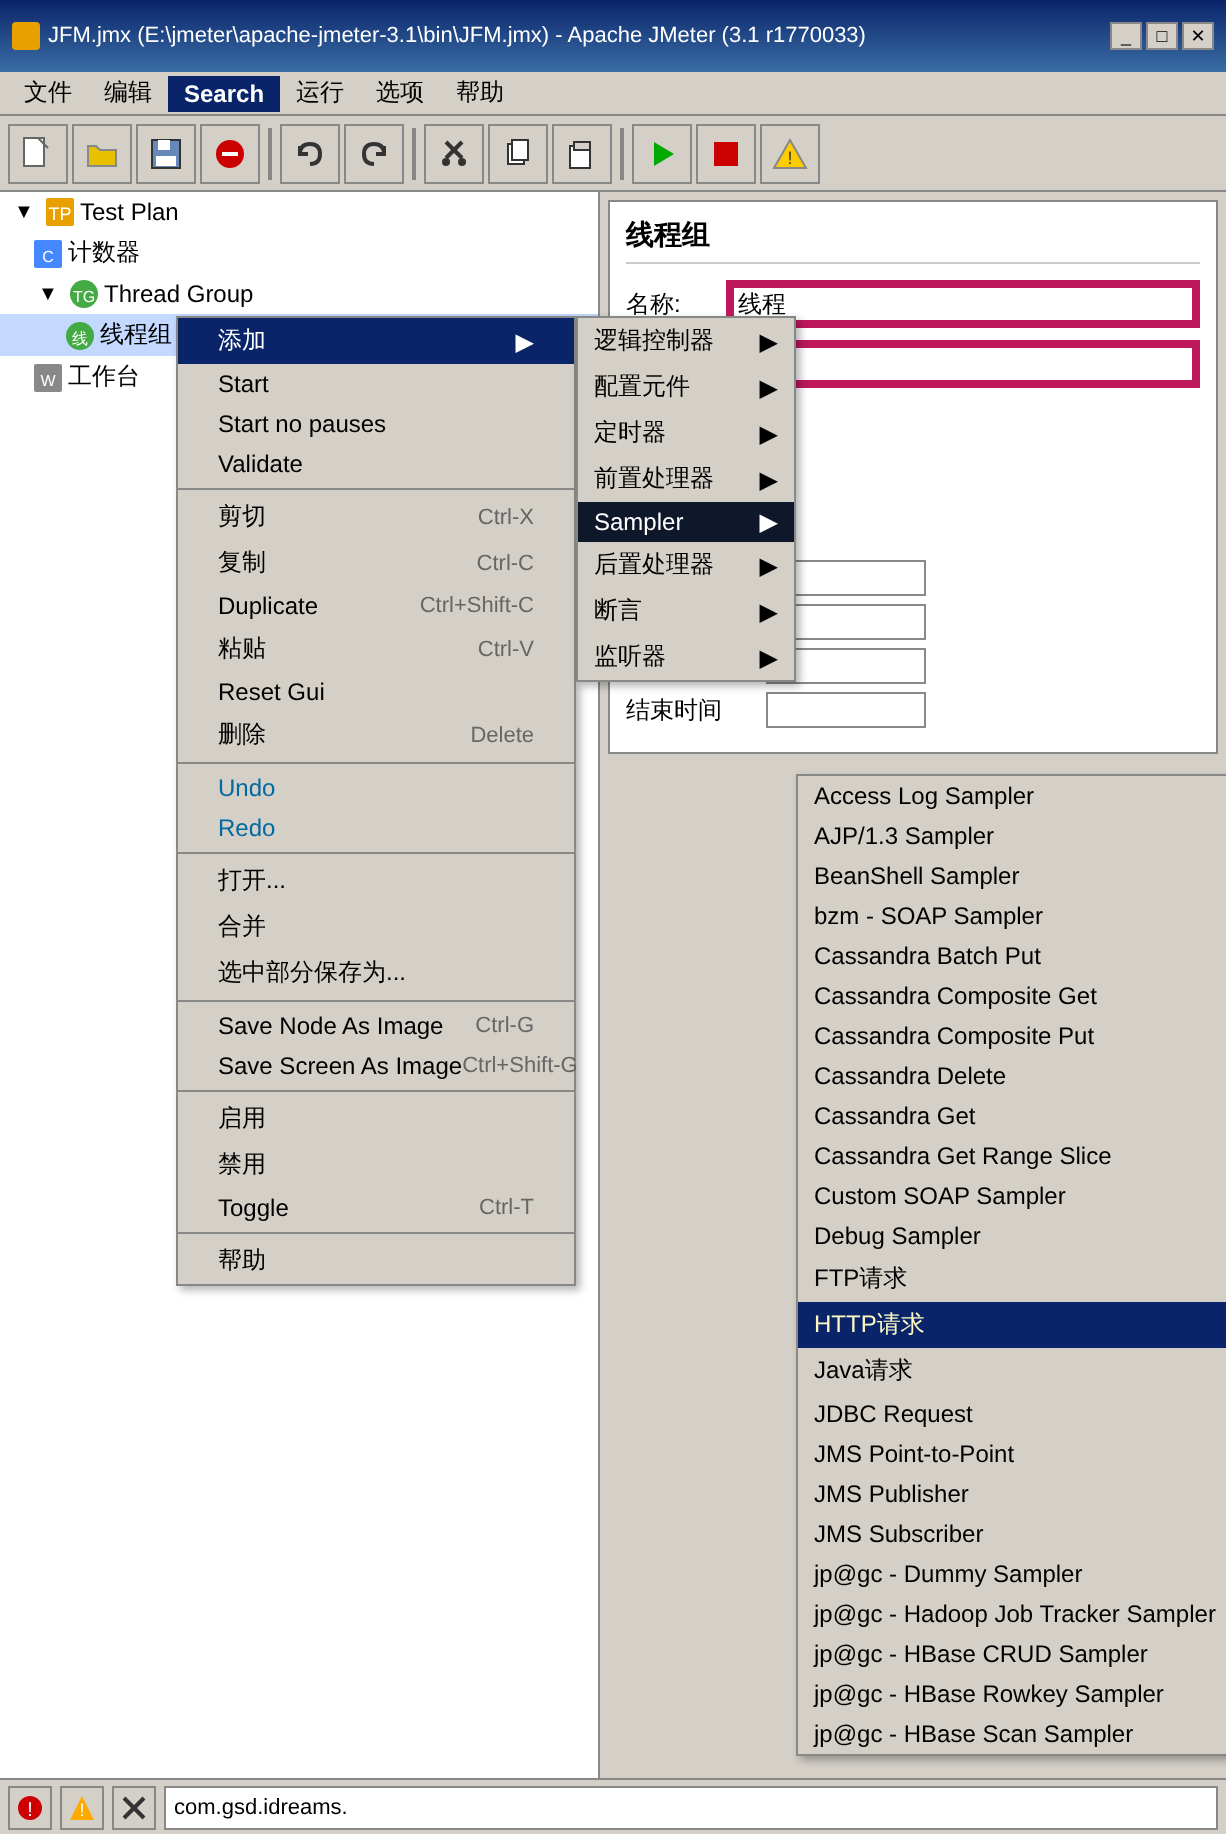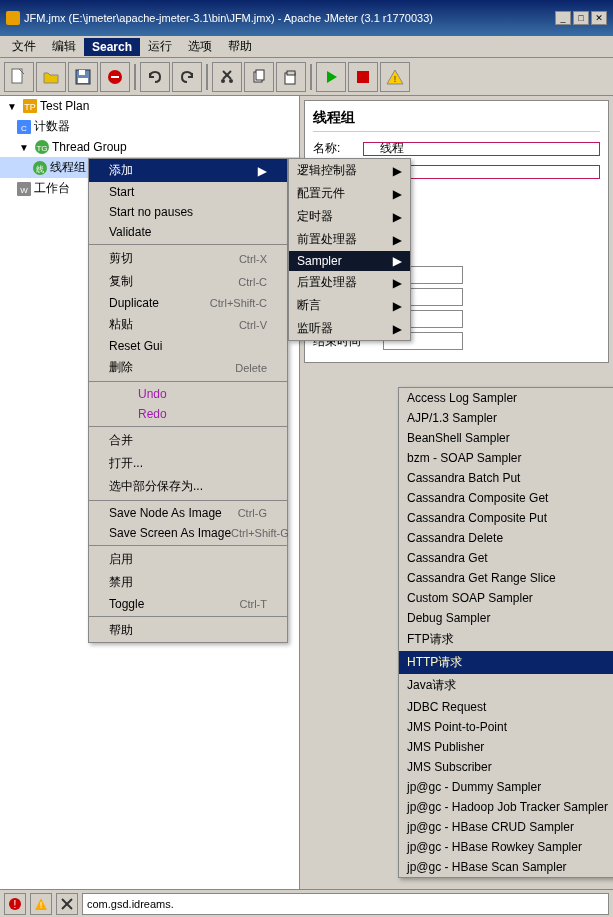--- a/index.html
+++ b/index.html
@@ -156,24 +156,24 @@
       display: flex;
       align-items: center;
       margin-bottom: 6px;
     }
     .field-label {
       width: 50px;
       font-size: 12px;
     }
     .field-input {
       flex: 1;
-      height: 14px;
-      border: 1px solid #be185d;
-      font-size: 12px;
-      padding: 0 16px;
+      height: 24px;
+      border: 4px solid #be185d;
+      font-size: 12px;
+      padding: 0 2px;
     }
 
     
     .context-menu {
       position: absolute;
       top: 158px;
       left: 88px;
       background: #d4d0c8;
       border: 1px solid #888;
       box-shadow: 2px 2px 4px rgba(0,0,0,0.3);
@@ -183,42 +183,42 @@
     .ctx-item {
       padding: 3px 20px;
       font-size: 12px;
       cursor: pointer;
       display: flex;
       align-items: center;
       justify-content: space-between;
       white-space: nowrap;
     }
     .ctx-item.highlighted { background: #0a246a; color: white; }
-    .ctx-item.disabled { color: #a21caf; cursor: default; margin-left: 29px; }
+    .ctx-item.disabled { color: #0369a1; cursor: default; }
     .ctx-separator {
       height: 1px;
       background: #888;
       margin: 2px 0;
     }
     .ctx-item .shortcut {
       color: #666;
       font-size: 11px;
     }
     .ctx-arrow { margin-left: auto; }
 
     
     .submenu-1 {
       position: absolute;
       top: 158px;
       left: 288px;
       background: #d4d0c8;
       border: 1px solid #888;
       box-shadow: 2px 2px 4px rgba(0,0,0,0.3);
       z-index: 101;
-      width: 123px;
+      width: 110px;
     }
     .sub1-item {
       padding: 3px 8px;
       font-size: 12px;
       cursor: pointer;
       display: flex;
       align-items: center;
       justify-content: space-between;
       white-space: nowrap;
     }
@@ -546,24 +546,24 @@
   </div>
   <div class="ctx-separator"></div>
   <div class="ctx-item disabled">
     <span>Undo</span>
   </div>
   <div class="ctx-item disabled">
     <span>Redo</span>
   </div>
   <div class="ctx-separator"></div>
   <div class="ctx-item">
+    <span>打开...</span>
+  </div>
+  <div class="ctx-item">
     <span>合并</span>
-  </div>
-  <div class="ctx-item">
-    <span>打开...</span>
   </div>
   <div class="ctx-item">
     <span>选中部分保存为...</span>
   </div>
   <div class="ctx-separator"></div>
   <div class="ctx-item">
     <span>Save Node As Image</span>
     <span class="shortcut">Ctrl-G</span>
   </div>
   <div class="ctx-item">

